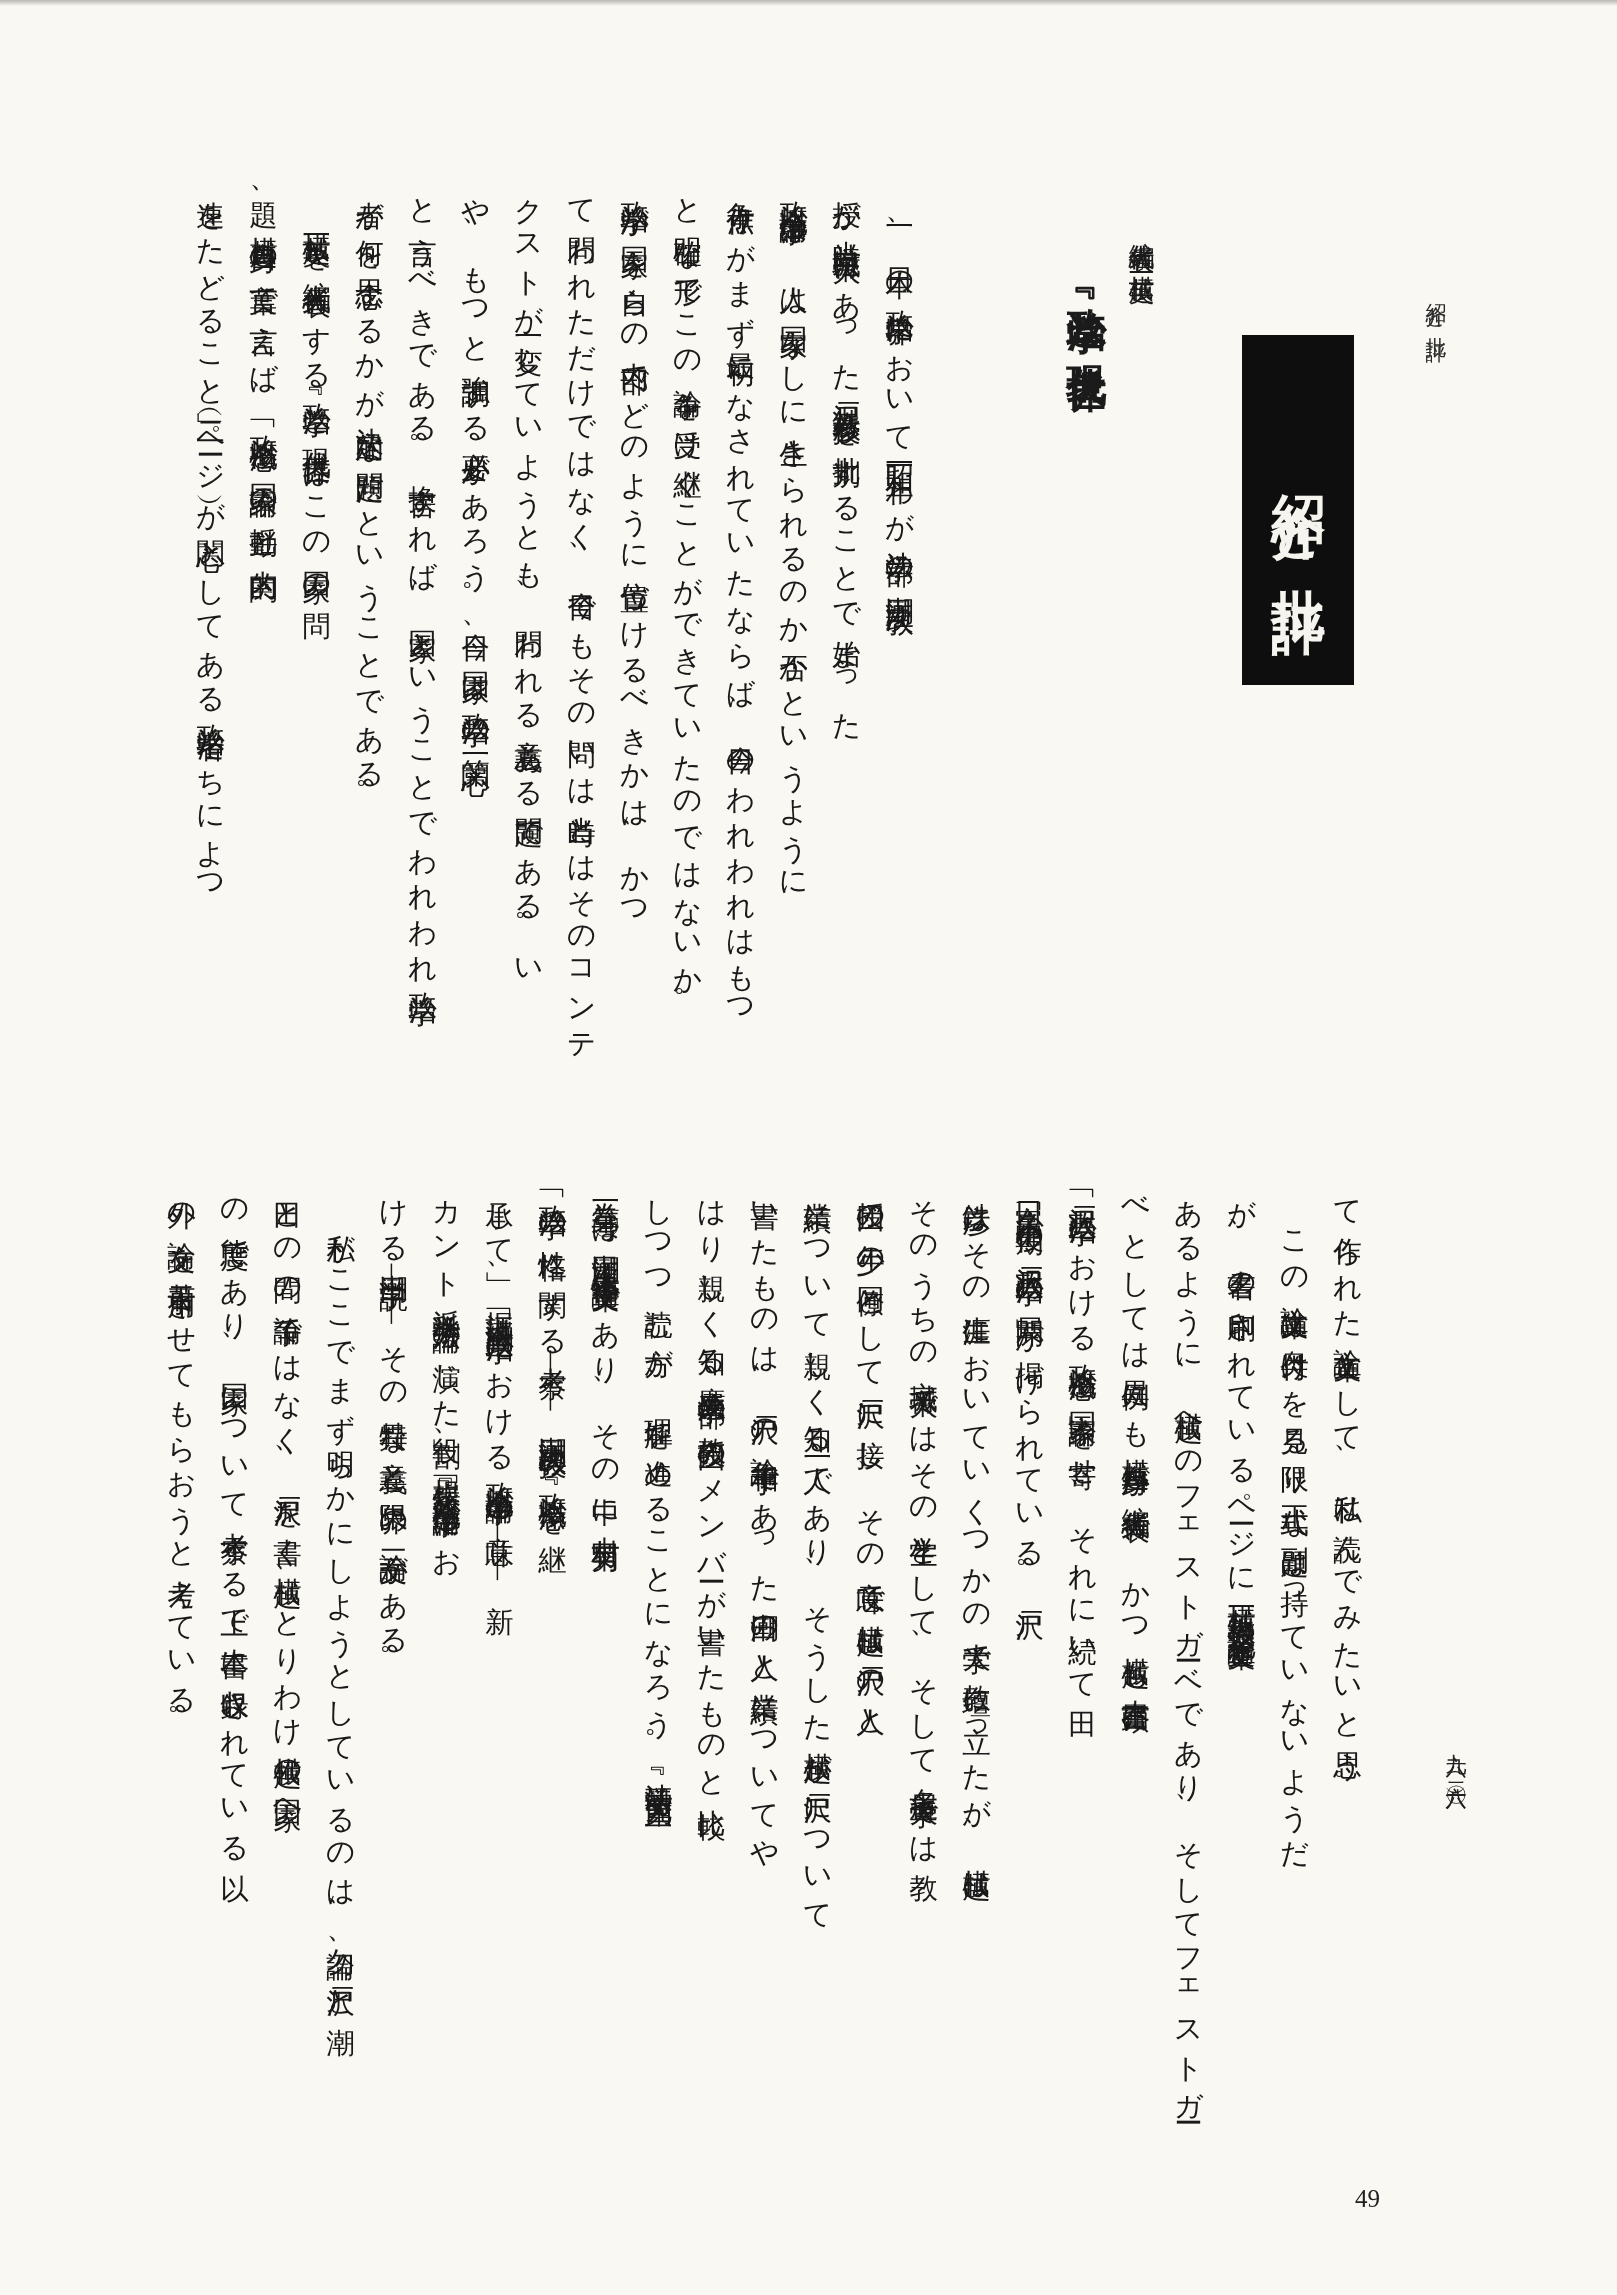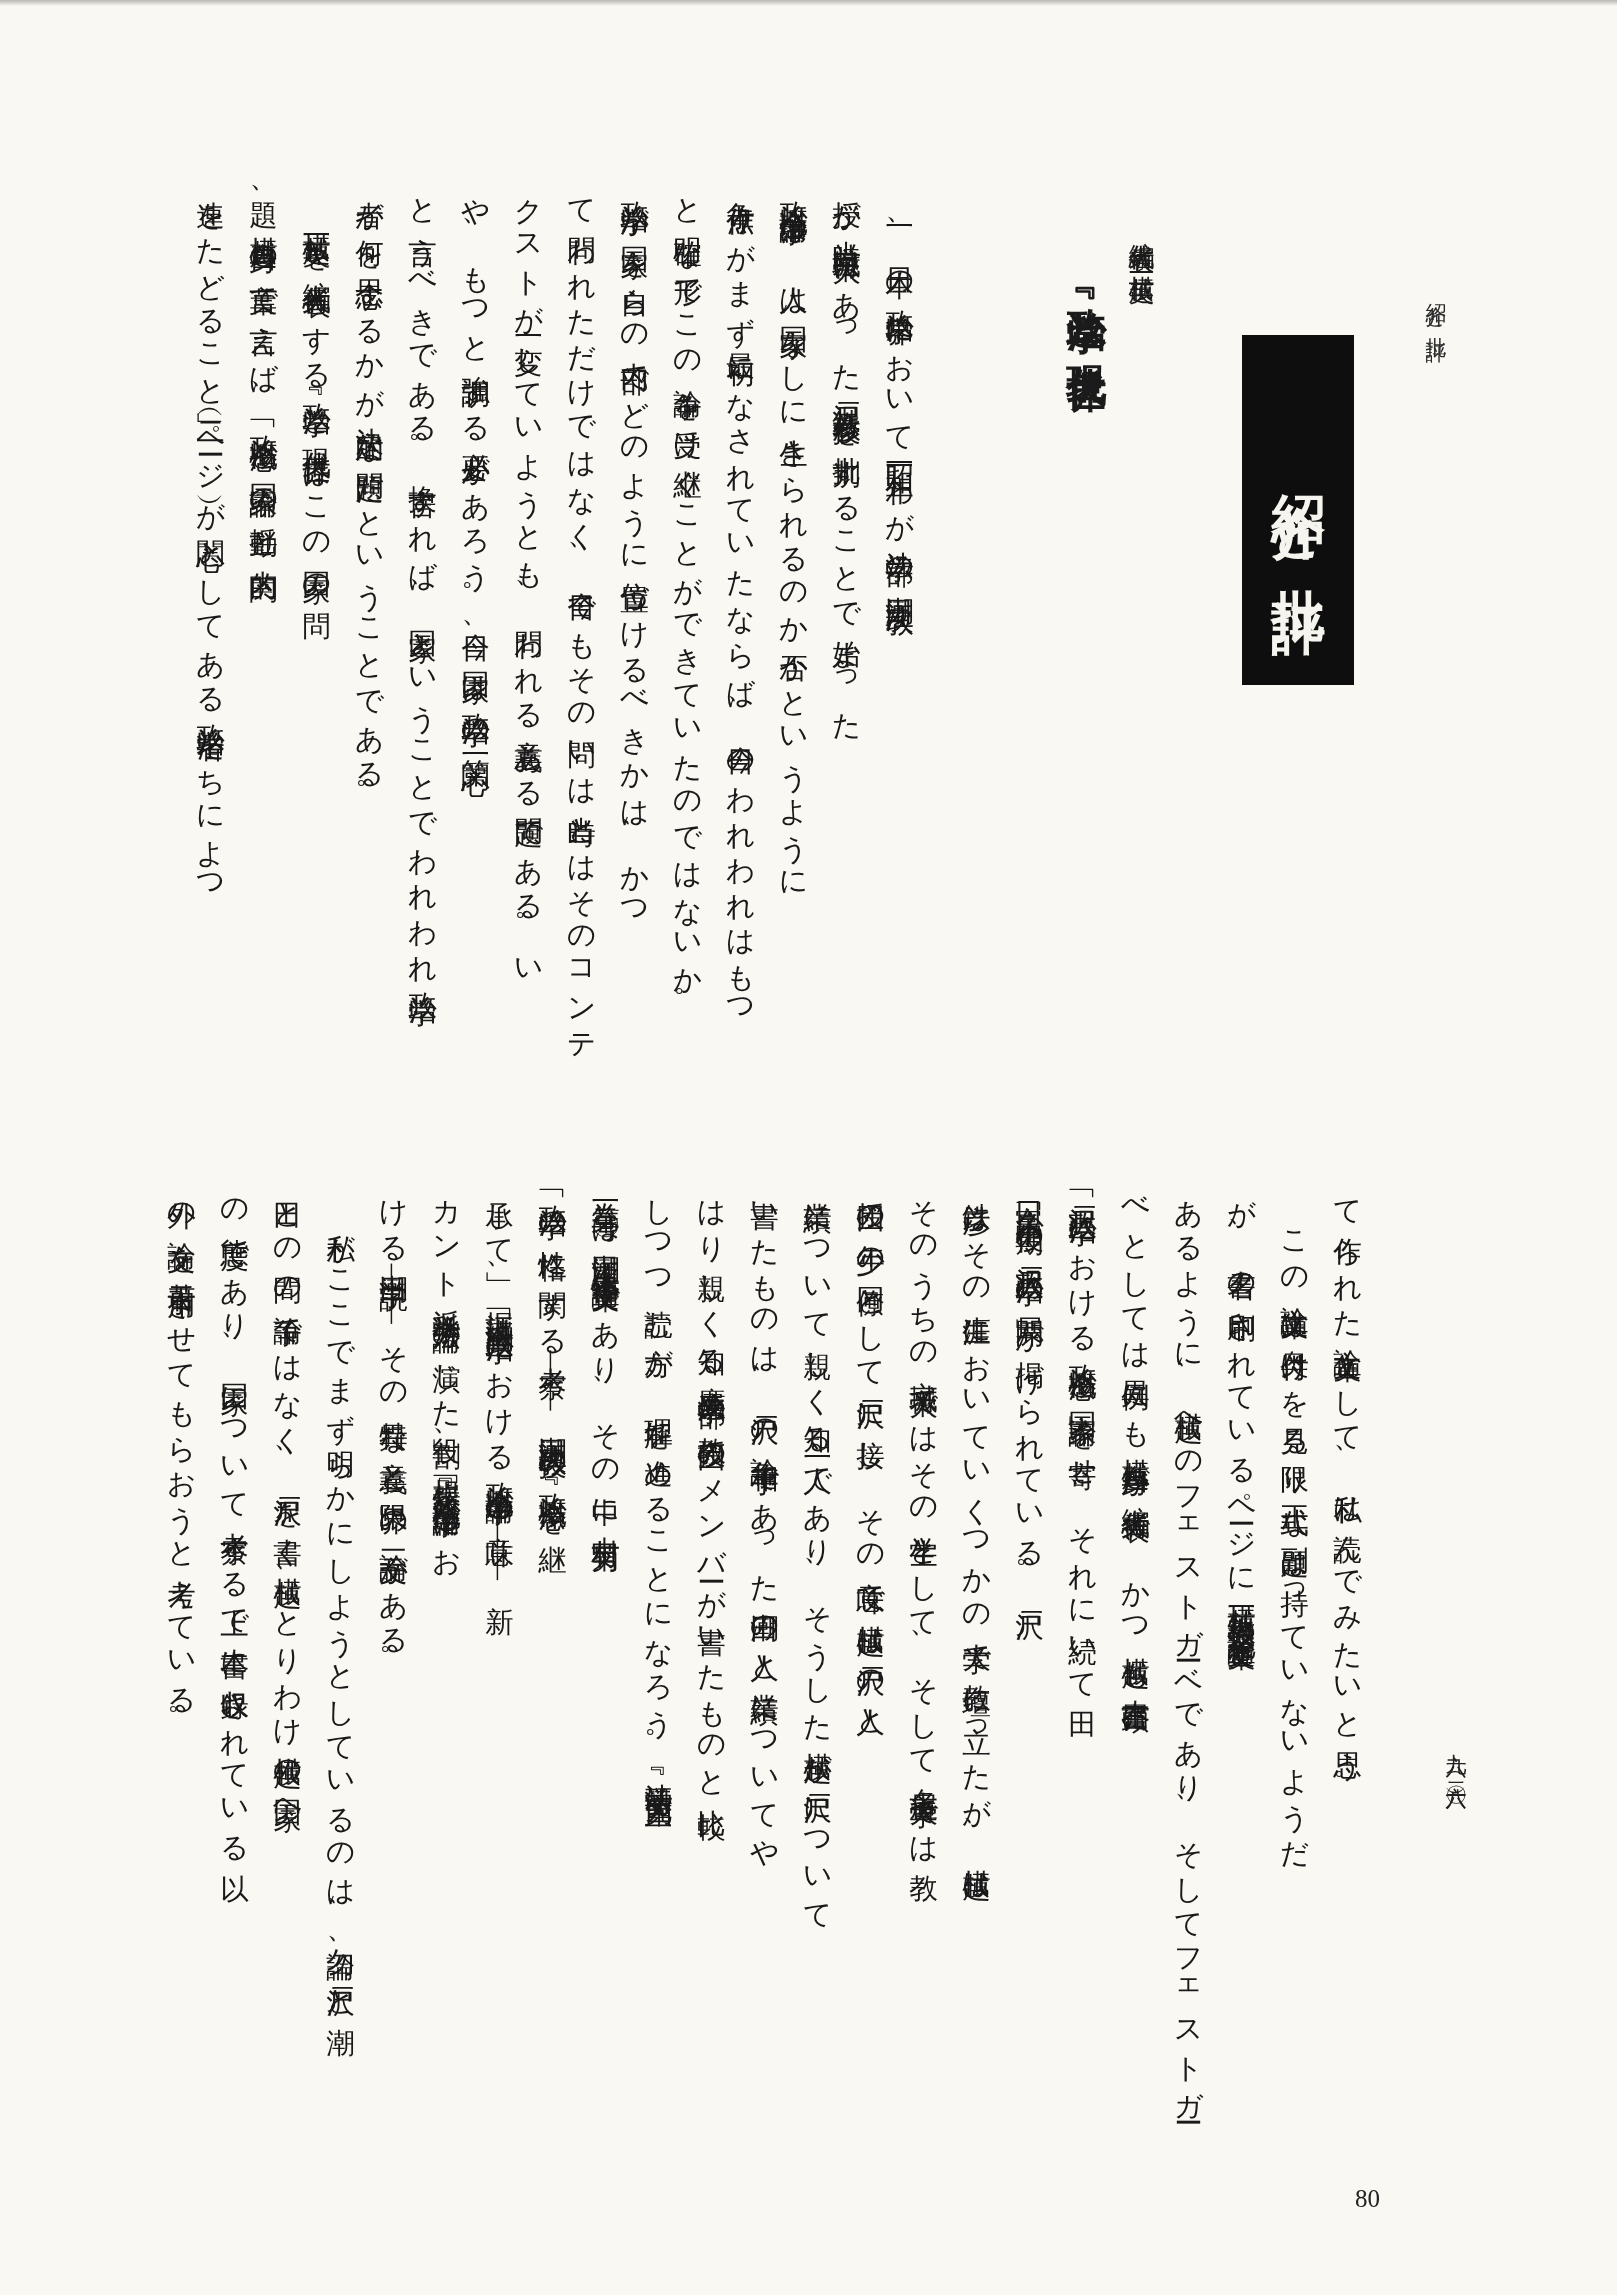--- a/index.html
+++ b/index.html
@@ -172,15 +172,15 @@
       <p>カント派科学方法論の演じた役割」、根岸毅「『政治概念論争』にお</p>
       <p>ける潮田学説――その特異な意義と限界」の三論文がある。</p>
       <p>　私がここでまず明らかにしようとしているのは、勿論、戸沢と潮</p>
       <p>田との間の論争ではなく、戸沢を書く横越、とりわけ横越の国家へ</p>
       <p>の態度であり、国家について考察する上で本書に収録されている以</p>
       <p>外の論文を若干引用させてもらおうと考えている。</p>
     </div>
 
   <div class="folio-kanji vtext">九六　（二〇六八）</div>
 
-  <div class="folio">80</div>
+  <div class="folio">49</div>
 </div>
 
 
 </body></html>

